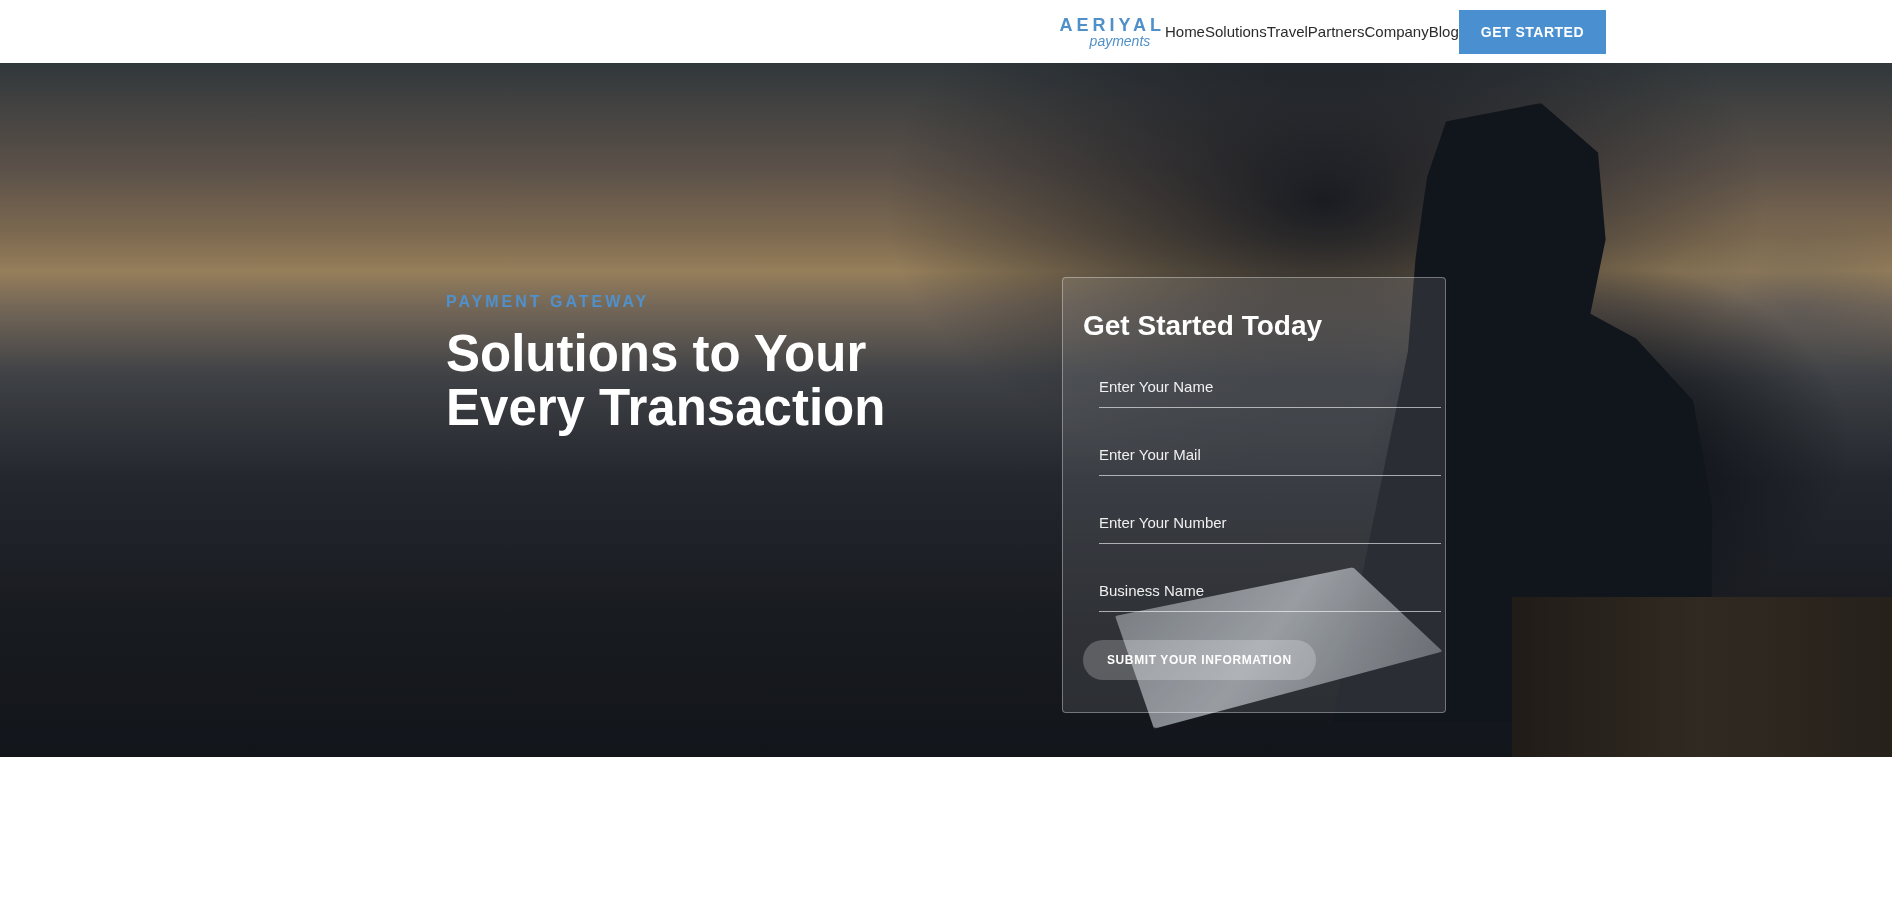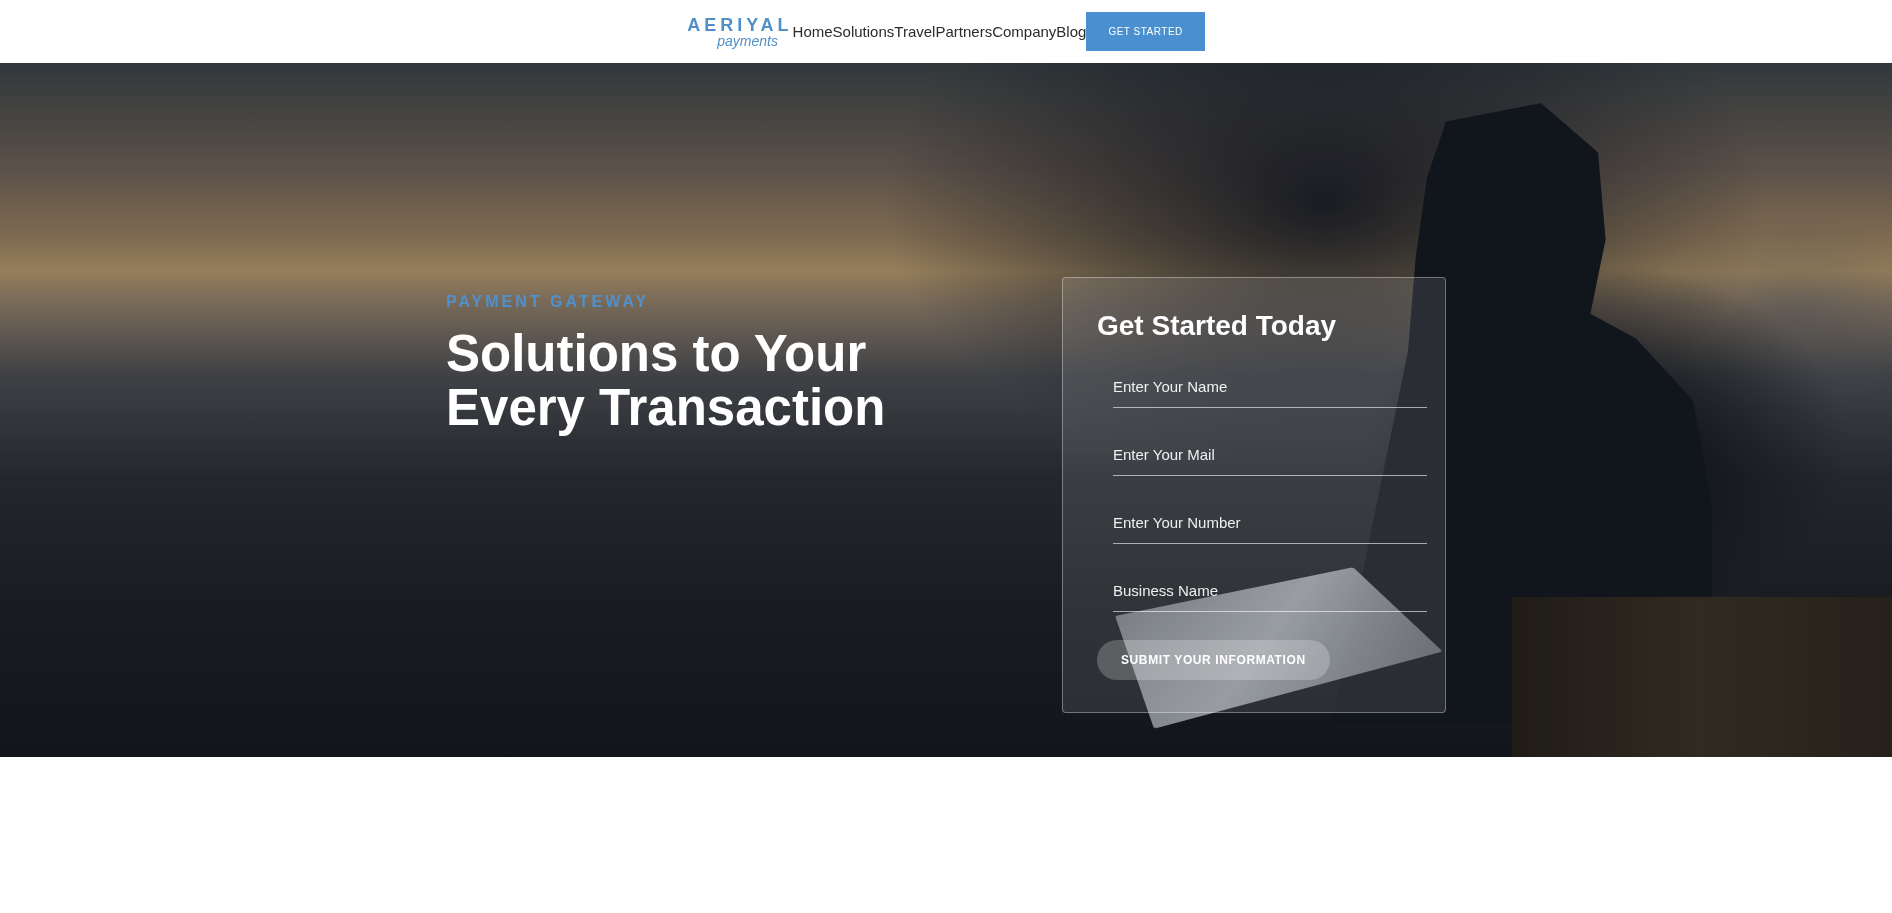--- a/index.html
+++ b/index.html
@@ -3,35 +3,35 @@
   <meta charset="utf-8">
   <style>
     * { margin: 0; padding: 0; box-sizing: border-box; }
     body { font-family: 'Segoe UI', -apple-system, sans-serif; }
     
     .header {
       background: #fff;
       height: 63px;
       display: flex;
       align-items: center;
-      justify-content: center;
+      justify-content: flex-end;
       padding: 0 286px;
     }
     .logo { display: flex; flex-direction: column; line-height: 1; }
     .logo-main { color: #5090c9; font-weight: 600; letter-spacing: 4px; font-size: 18px; }
     .logo-sub { color: #5090c9; font-style: italic; font-size: 14px; padding-left: 30px; }
     
     .nav { display: flex; }
     .nav-item { color: #2b2b2b; font-size: 15px; font-weight: 500; cursor: pointer; }
     
     .cta-btn {
       background: #4a90d0;
       color: #fff;
-      font-weight: 400;
-      font-size: 10px;
+      font-weight: 700;
+      font-size: 14px;
       padding: 14px 22px;
       border: none;
       cursor: pointer;
       letter-spacing: 0.5px;
     }
     
     .hero {
       position: relative;
       height: 694px;
       background: linear-gradient(
@@ -111,21 +111,21 @@
       letter-spacing: .5px;
       padding: 15px 18px;
       border: none;
       cursor: pointer;
     }
     
     .form-card {
       background: rgba(255,255,255,.1);
       border: 1px solid rgba(255,255,255,.35);
       border-radius: 4px;
-      padding: 32px 34px;
+      padding: 32px 20px;
       width: 384px;
       margin-top: -16px;
     }
     .form-title { color: #fff; font-size: 28px; font-weight: 800; margin-bottom: 26px; }
     .field {
       width: 100%;
       background: transparent;
       border: none;
       border-bottom: 1px solid rgba(255,255,255,.6);
       color: #fff;

